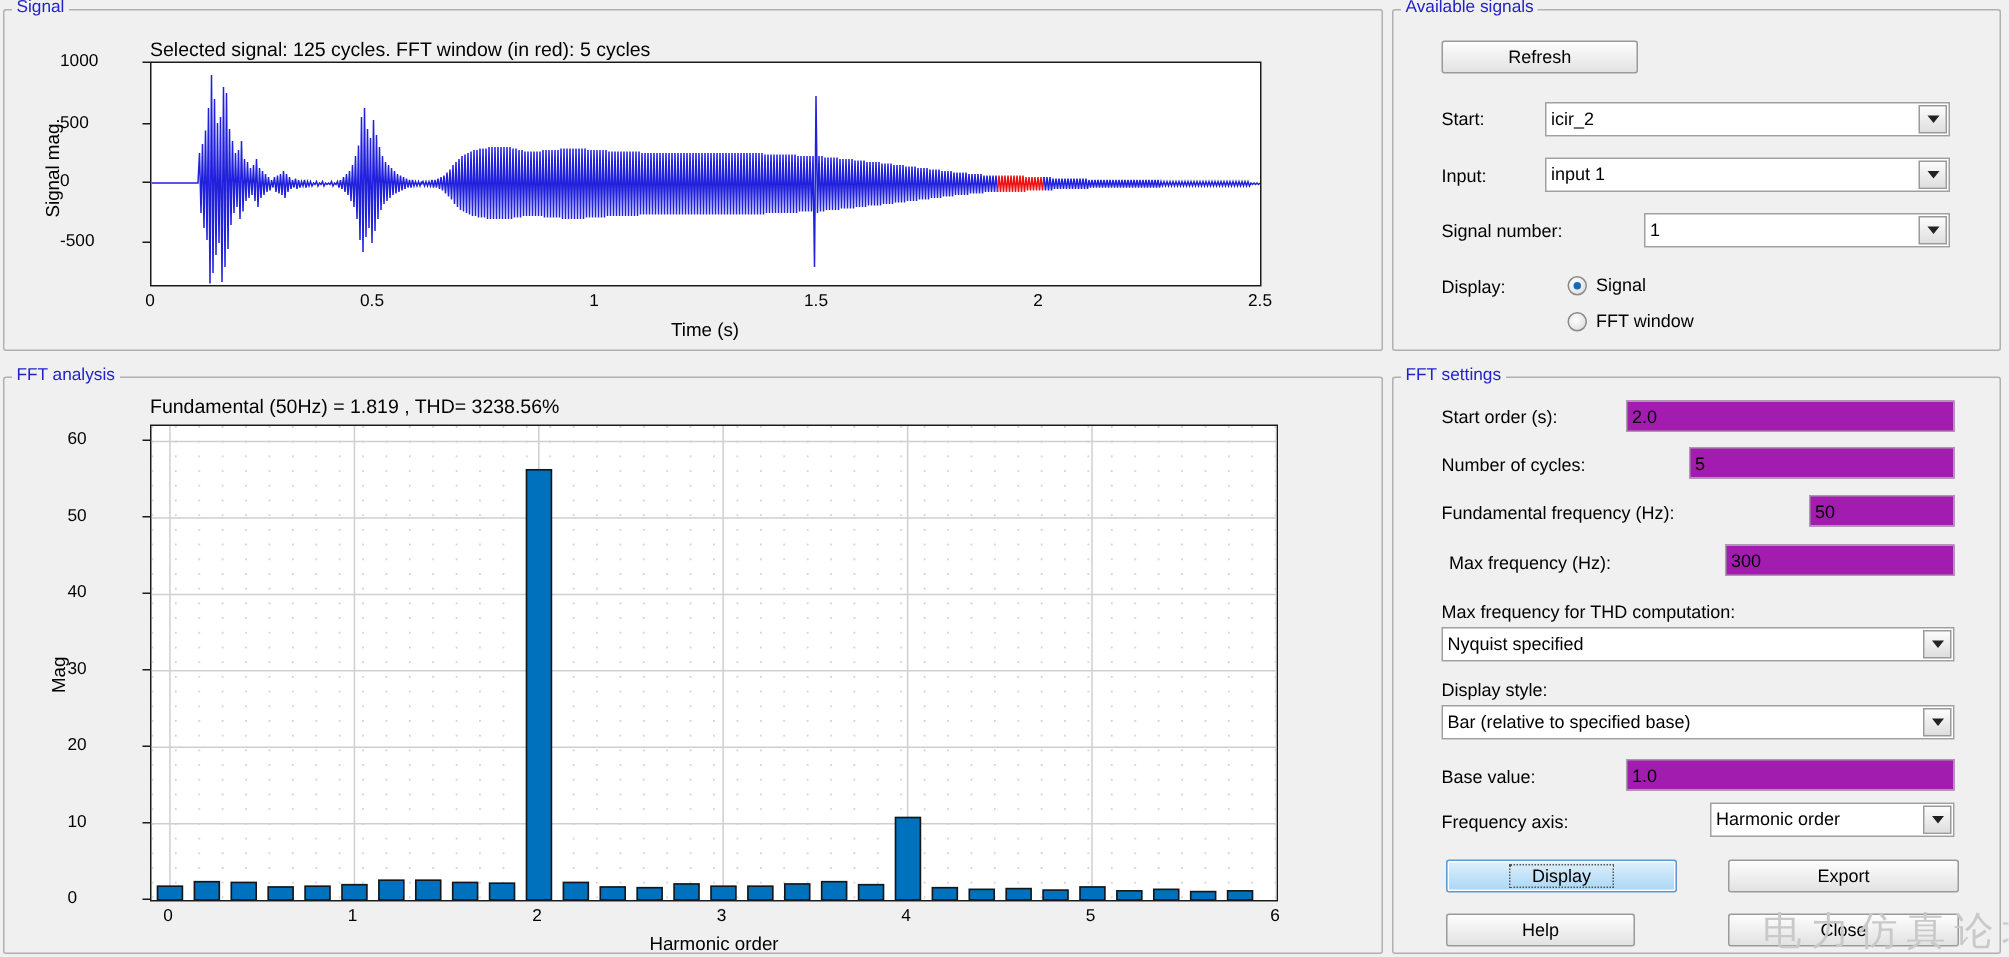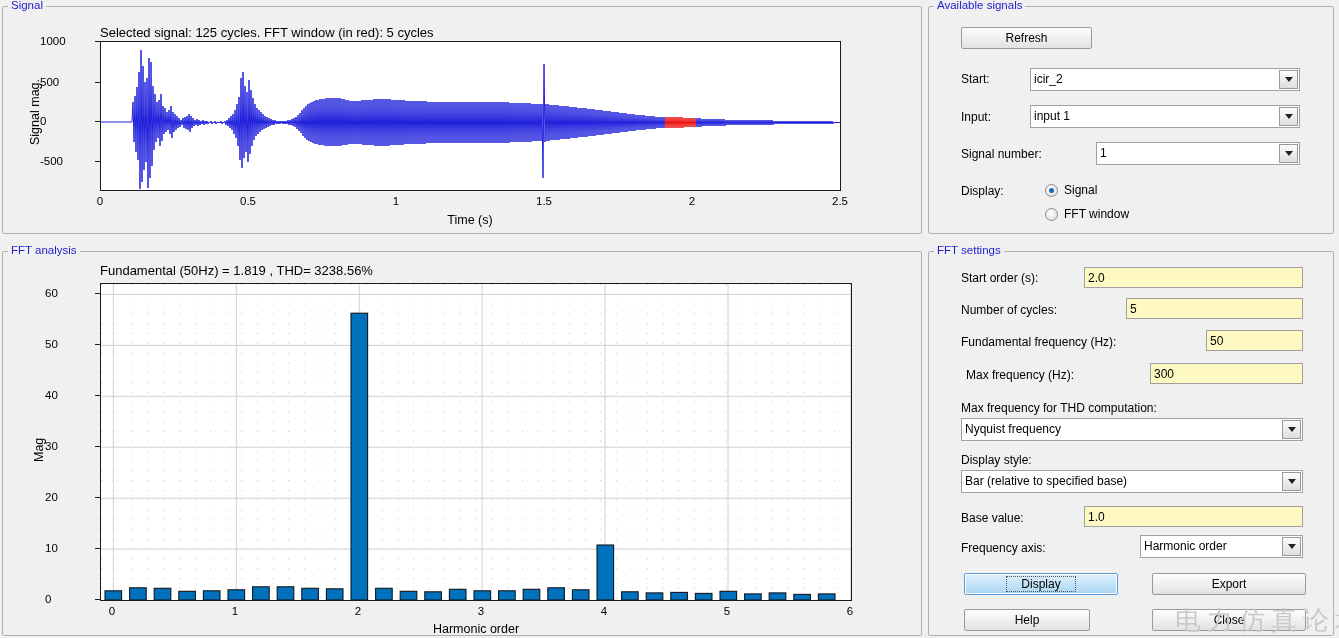--- a/index.html
+++ b/index.html
@@ -27,21 +27,21 @@
     transform:rotate(-90deg);transform-origin:left top;}
   .tick-lbl{position:absolute;font-size:11.5px;color:#000;white-space:nowrap;}
   .tick-lbl.ty{}
   .tick-lbl.tx{text-align:center;}
   .tickmark{position:absolute;background:#1a1a1a;}
 
   
   .lbl{position:absolute;font-size:12px;color:#000;white-space:nowrap;}
   .tbox{
     position:absolute;box-sizing:border-box;
-    background:#fef9c3;border:1px solid #a0a0a0;
+    background:#a21caf;border:1px solid #a0a0a0;
     font-family:"Liberation Sans", sans-serif;font-size:12px;color:#000;
     padding:1px 3px;line-height:18px;
   }
   .combo{
     position:absolute;box-sizing:border-box;
     background:#ffffff;border:1px solid #a0a0a0;
     font-size:12px;color:#000;padding:1px 3px;line-height:19px;
   }
   .combo .arrowbtn{
     position:absolute;top:1px;right:1px;bottom:1px;width:19px;
@@ -274,21 +274,21 @@
   <span>50</span>
 </div>
 
 <div class="lbl" style="left:966px;top:368px;">Max frequency (Hz):</div>
 <div class="tbox" style="left:1150px;top:363px;width:153px;height:21px;">
   <span>300</span>
 </div>
 
 <div class="lbl" style="left:961px;top:401px;">Max frequency for THD computation:</div>
 <div class="combo" style="left:961px;top:418px;width:342px;height:23px;">
-  <span>Nyquist frequency</span>
+  <span>Nyquist specified</span>
   <span class="arrowbtn">
       <i></i>
     </span>
 </div>
 
 <div class="lbl" style="left:961px;top:453px;">Display style:</div>
 <div class="combo" style="left:961px;top:470px;width:342px;height:23px;">
   <span>Bar (relative to specified base)</span>
   <span class="arrowbtn">
       <i></i>

